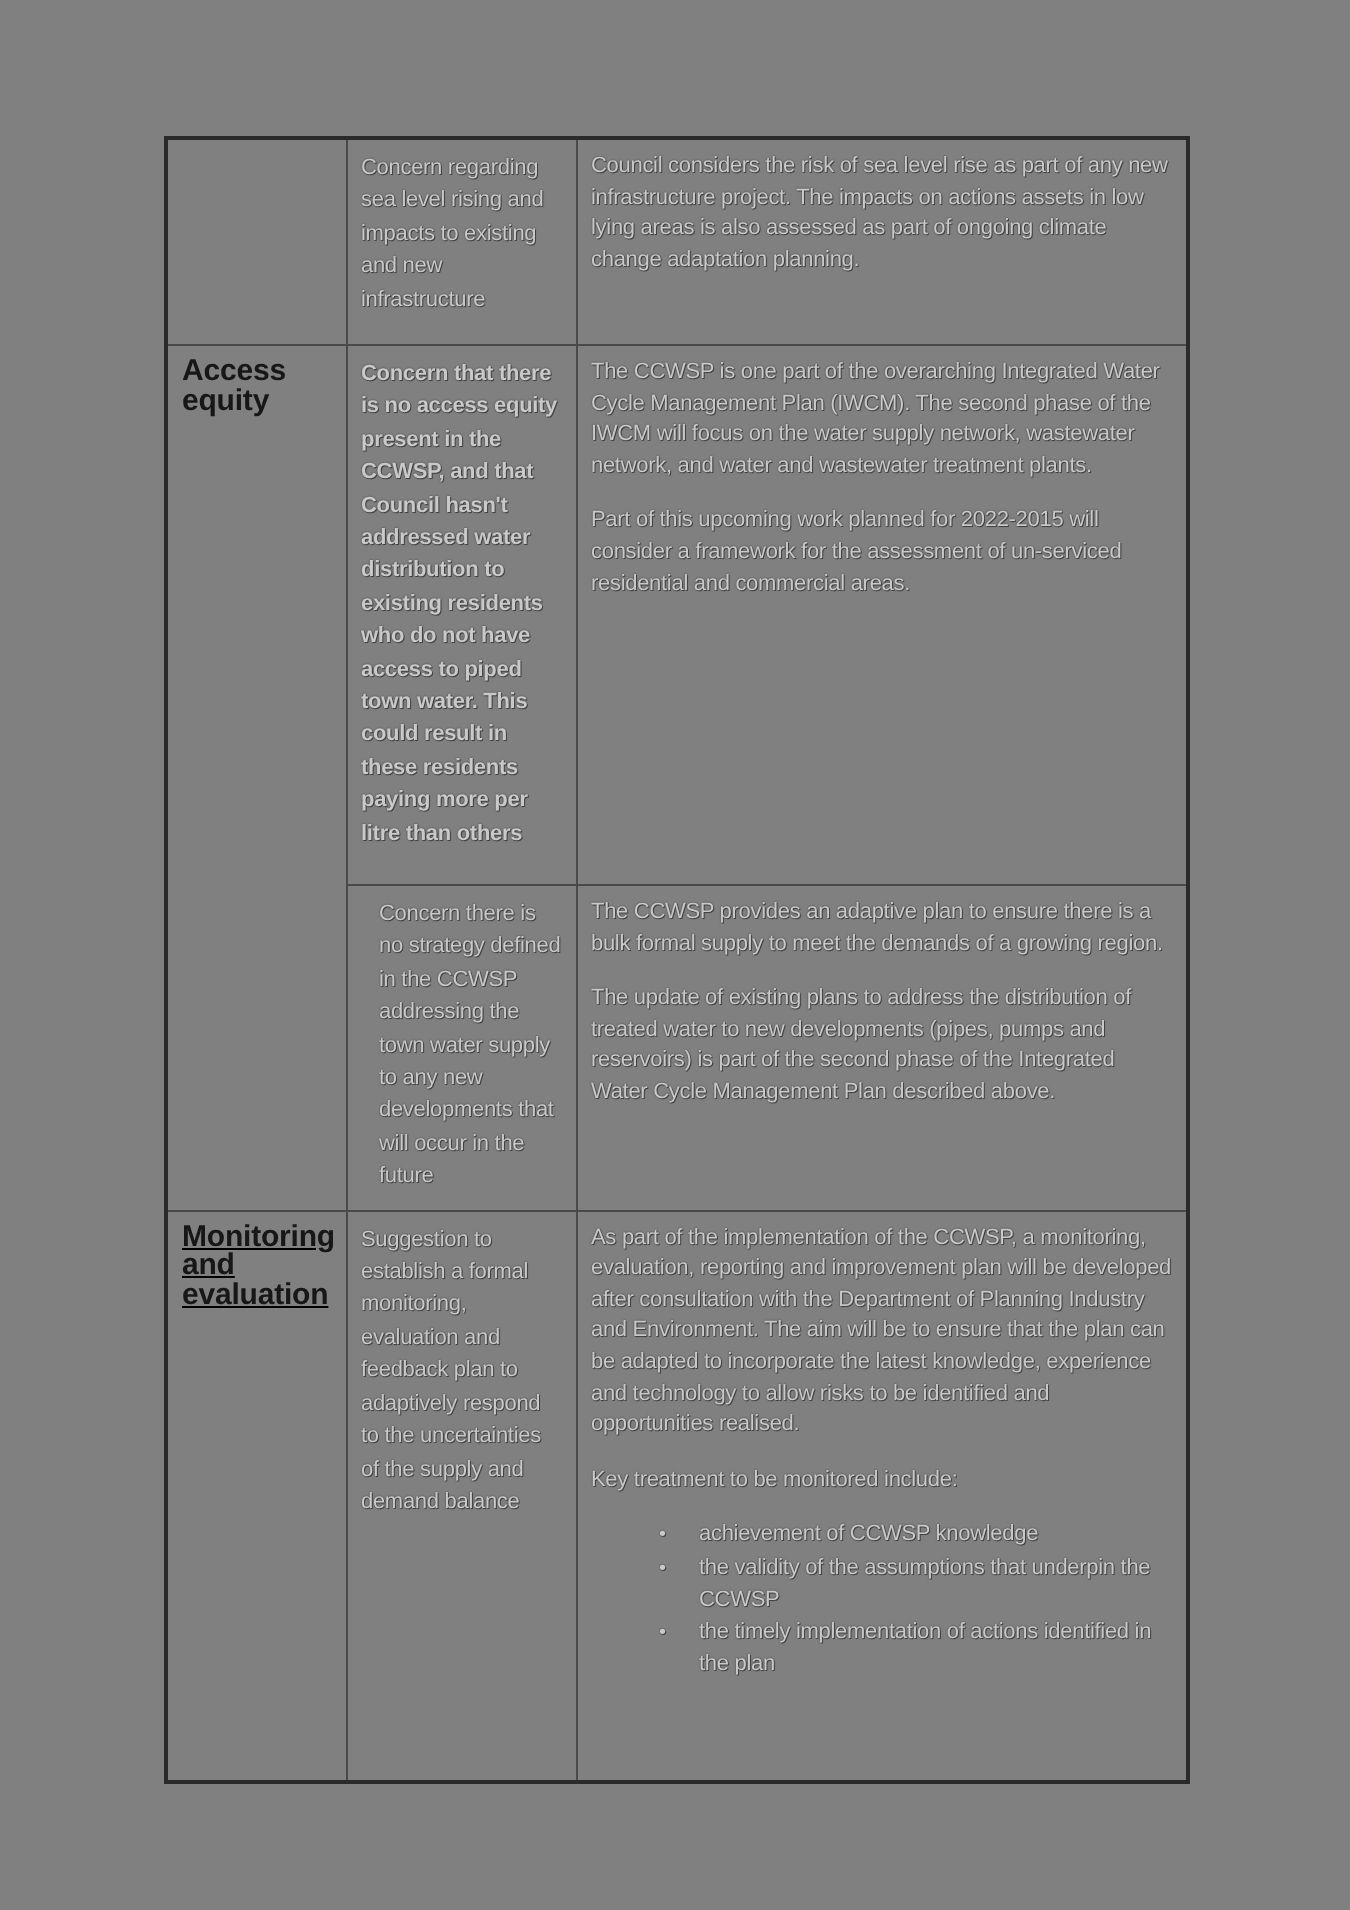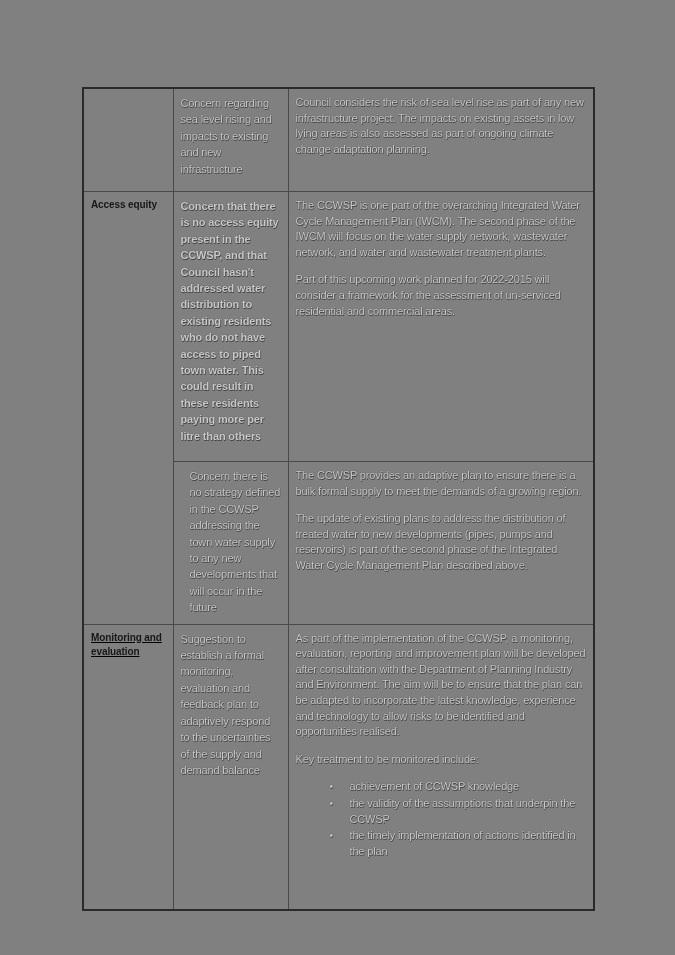--- a/index.html
+++ b/index.html
@@ -18,21 +18,21 @@
   .page {
     position: relative;
     width: 675px;
     height: 955px;
     background: #808080;
   }
 
   .doc-table {
     position: absolute;
     left: 82px;
-    top: 87px;
+    top: 68px;
     width: 511px;
     border-collapse: collapse;
     table-layout: fixed;
     background: #808080;
   }
 
   .doc-table td {
     border: 1px solid #4a4a4a;
     vertical-align: top;
     padding: 6px 7px 8px 7px;
@@ -42,21 +42,21 @@
   .doc-table .outer-top    { border-top: 2px solid #2a2a2a; }
   .doc-table .outer-left   { border-left: 2px solid #2a2a2a; }
   .doc-table .outer-right  { border-right: 2px solid #2a2a2a; }
   .doc-table .outer-bottom { border-bottom: 2px solid #2a2a2a; }
 
   col.c1 { width: 90px; }
   col.c2 { width: 115px; }
   col.c3 { width: 306px; }
 
   .cat-label {
-    font-size: 10px;
+    font-size: 15px;
     line-height: 14.5px;
     font-weight: bold;
     color: #171717;
     letter-spacing: -0.1px;
   }
 
   .body-text {
     font-size: 11px;
     line-height: 15.6px;
     color: #c9c9c9;
@@ -107,21 +107,21 @@
 
       <tr>
         <td class="outer-top outer-left" style="height:88px;">
           <div class="cat-label"></div>
         </td>
         <td class="outer-top narrow">
           <div class="body-text">Concern regarding sea level rising and impacts to existing and new infrastructure</div>
         </td>
         <td class="outer-top outer-right">
           <div class="body-text">
-            <p>Council considers the risk of sea level rise as part of any new infrastructure project. The impacts on existing assets in low lying areas is also assessed as part of ongoing climate change adaptation planning.</p>
+            <p>Council considers the risk of sea level rise as part of any new infrastructure project. The impacts on actions assets in low lying areas is also assessed as part of ongoing climate change adaptation planning.</p>
           </div>
         </td>
       </tr>
 
       <tr>
         <td class="outer-left" rowspan="2" style="vertical-align:top;">
           <div class="cat-label">Access equity</div>
         </td>
         <td class="narrow" style="height:255px;font-weight:bold;">
           <div class="body-text">Concern that there is no access equity present in the CCWSP, and that Council hasn't addressed water distribution to existing residents who do not have access to piped town water. This could result in these residents paying more per litre than others</div>

